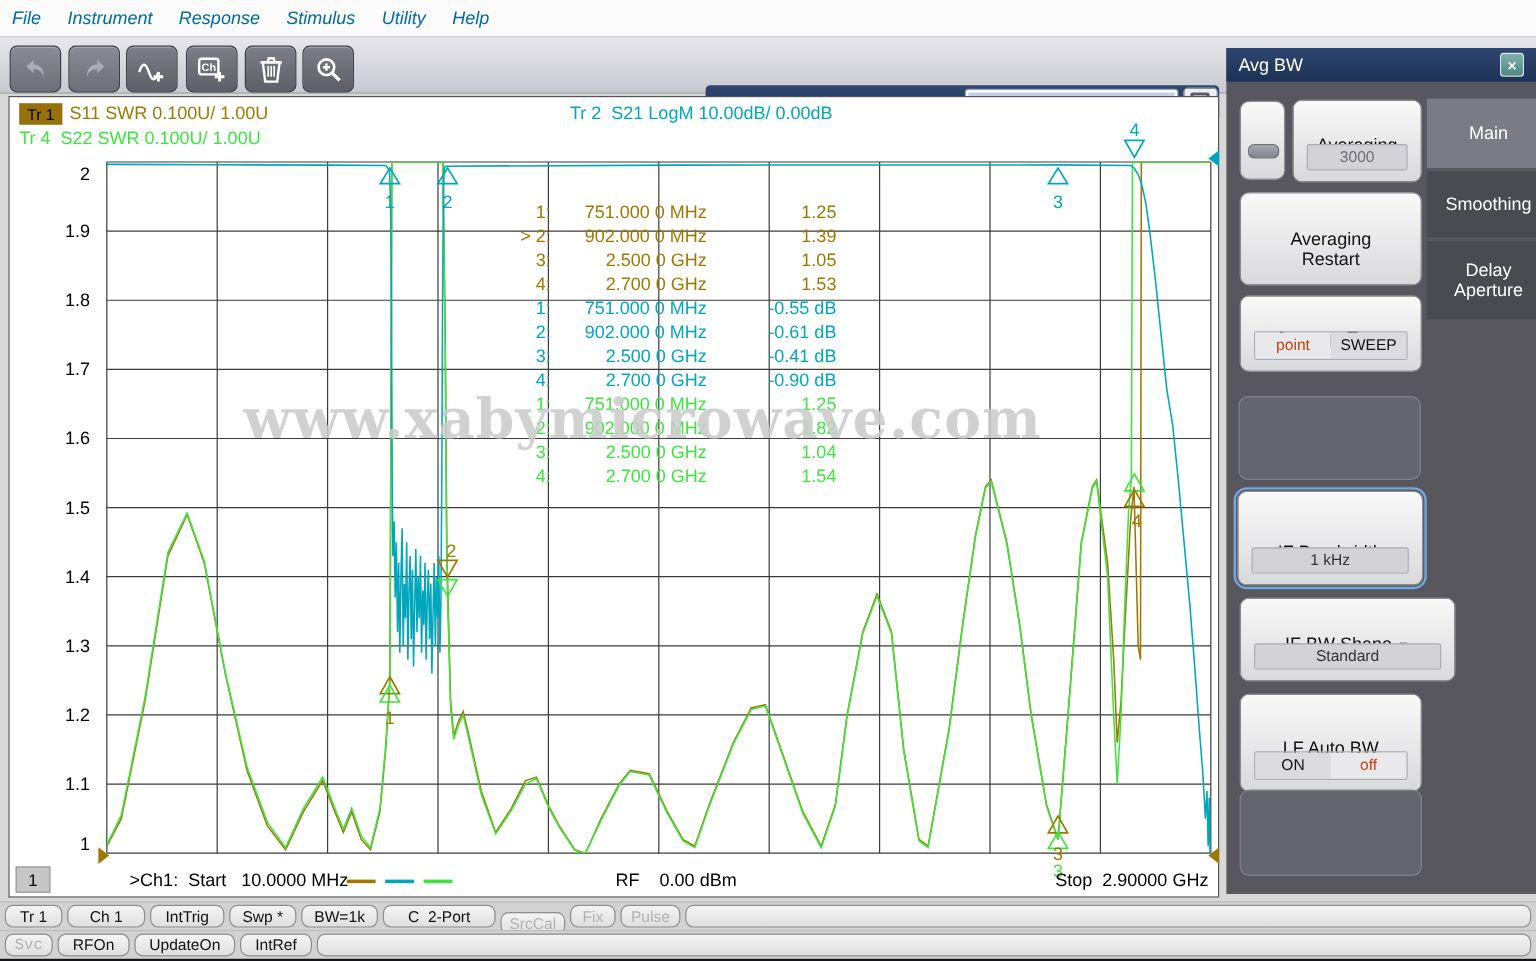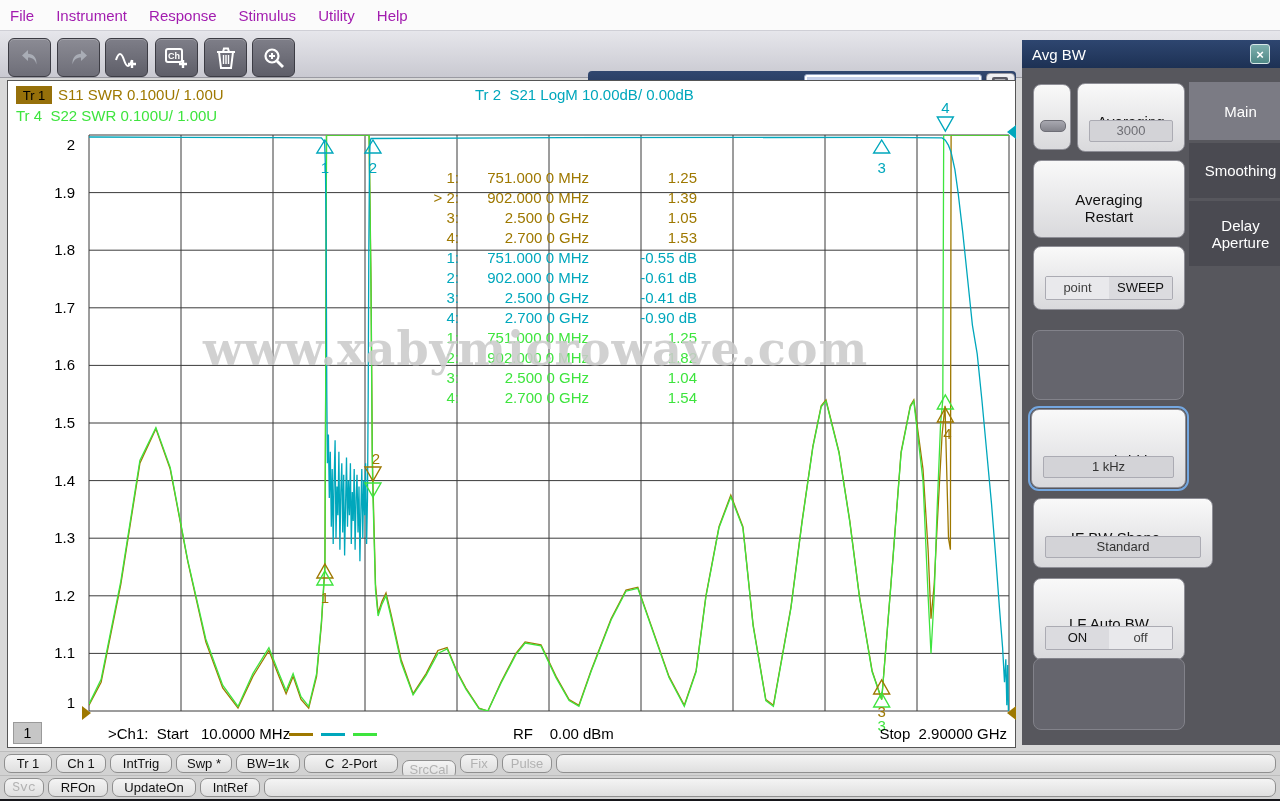--- a/index.html
+++ b/index.html
@@ -1,20 +1,20 @@
 <!DOCTYPE html>
 <html><head>
 <meta charset="utf-8">
 <style>
   html,body{margin:0;padding:0;}
   body{width:1280px;height:801px;background:#D8D8D8;font-family:"Liberation Sans","DejaVu Sans",sans-serif;position:relative;overflow:hidden;}
   .abs{position:absolute;}
   
   .menubar{left:0;top:0;width:1280px;height:30px;background:#FBFBFB;display:flex;align-items:center;padding-left:10px;gap:22px;box-sizing:border-box;}
-  .menu-item{font-size:15px;color:#a21caf;cursor:default;}
+  .menu-item{font-size:15px;color:#0369a1;cursor:default;font-style:italic;}
   
   .toolbar{left:0;top:30px;width:1280px;height:48px;background:linear-gradient(#E6E6EB,#C9C9D1);border-top:1px solid #cfcfd6;border-bottom:1px solid #9a9aa2;box-sizing:border-box;}
   .tbtn{position:absolute;top:7px;width:41px;height:37px;border-radius:6px;background:linear-gradient(#7E7E88,#5E5E68);border:1px solid #3c3c44;box-shadow:inset 0 1px 0 rgba(255,255,255,.25);display:flex;align-items:center;justify-content:center;color:#fff;}
   .tbtn.disabled{background:linear-gradient(#8B8B94,#6E6E78);}
   .tbtn svg{display:block;}
   .ifbw-bar{position:absolute;left:588px;top:40px;width:428px;height:30px;background:linear-gradient(#31476F,#1E3052);border-radius:4px;display:flex;align-items:center;}
   .ifbw-label{color:#fff;font-size:15px;margin-left:152px;}
   .ifbw-input{margin-left:22px;width:172px;height:22px;background:#fff;border-radius:3px;border:1px solid #8FA0C0;display:flex;align-items:center;padding:0 2px;}
   .ifbw-input .sel{background:#C6D0EA;color:#122441;font-size:15px;padding:1px 4px;flex:1;}
   .calc-btn{margin-left:4px;width:29px;height:26px;border-radius:4px;background:linear-gradient(#F2F2F5,#D4D4DA);border:1px solid #9a9aa2;display:flex;align-items:center;justify-content:center;padding:0;}
@@ -32,21 +32,21 @@
   .legend-dash{position:absolute;top:14px;width:24px;height:3px;}
   
   .side-panel{left:1022px;top:40px;width:258px;height:705px;background:#57575D;}
   .panel-title{position:absolute;left:0;top:0;width:258px;height:28px;background:linear-gradient(#2E4670,#1D3154);display:flex;align-items:center;}
   .panel-title span{color:#fff;font-size:15px;margin-left:10px;}
   .close-btn{position:absolute;right:10px;top:4px;width:20px;height:20px;background:linear-gradient(#7FB0AE,#4E8886);border:1px solid #D8E8E8;border-radius:3px;color:#fff;font-size:13px;font-weight:bold;display:flex;align-items:center;justify-content:center;padding:0;}
   .pbtn{position:absolute;border-radius:8px;background:linear-gradient(#F9F9F9,#D9D9DC);border:1px solid #8E8E96;box-sizing:border-box;text-align:center;color:#111;}
   .pbtn .plabel{font-size:15px;margin-top:8px;}
   .pbtn .pvalue{position:absolute;left:11px;right:11px;bottom:9px;height:20px;background:#D3D3D7;border:1px solid #ABABB3;border-radius:2px;font-size:13px;line-height:20px;color:#333;}
   .pbtn .ptoggle{position:absolute;left:11px;right:11px;bottom:9px;height:22px;display:flex;border:1px solid #ABABB3;border-radius:2px;overflow:hidden;font-size:13px;line-height:22px;}
-  .ptoggle .opt{flex:1;background:#E9E9EC;color:#404040;}
+  .ptoggle .opt{flex:1;background:#E9E9EC;color:#c2410c;}
   .ptoggle .opt.on{background:#DBDBDF;color:#111;}
   .pbtn.empty{background:#65656D;border:1px solid #82828A;}
   .pbtn.selected{outline:2px solid #74A7E0;outline-offset:1px;}
   .tab{position:absolute;left:167px;width:91px;background:#4A4A51;color:#fff;font-size:15px;display:flex;align-items:center;justify-content:center;text-align:center;border-radius:0 6px 6px 0;}
   .tab.active{background:#7B7B84;}
   
   .statusbar{left:0;width:1280px;height:24px;background:#D2D2D2;display:flex;align-items:center;gap:4px;padding:0 4px;box-sizing:border-box;border-top:1px solid #bcbcbc;}
   .sbtn{height:19px;border:1px solid #8f8f8f;border-radius:7px;background:linear-gradient(#F4F4F4,#DFDFDF);font-size:13px;color:#111;display:flex;align-items:center;justify-content:center;box-sizing:border-box;white-space:pre;}
   .sbtn.disabled{color:#B2B2B2;}
   .sbtn.filler{flex:1;}
@@ -356,21 +356,21 @@
         <span class="opt on">ON</span>
         <span class="opt">off</span>
       </div>
     </button>
 
     <div class="pbtn empty" style="left:11px;top:618px;width:152px;height:72px;"></div>
   </div>
 
   <div class="statusbar abs" id="status-row1" style="top:751px;">
       <div class="sbtn" style="width: 48px;">Tr 1</div>
-      <div class="sbtn" style="width: 50px;">Ch 1</div>
+      <div class="sbtn" style="width: 65px;">Ch 1</div>
       <div class="sbtn" style="width: 62px;">IntTrig</div>
       <div class="sbtn" style="width: 56px;">Swp *</div>
       <div class="sbtn" style="width: 64px;">BW=1k</div>
       <div class="sbtn" style="width: 94px;">C  2-Port</div>
       <div class="sbtn disabled" style="width: 54px; margin-top: 12px;">SrcCal</div>
       <div class="sbtn disabled" style="width: 38px;">Fix</div>
       <div class="sbtn disabled" style="width: 50px;">Pulse</div>
       <div class="sbtn filler"></div>
     </div>
   <div class="statusbar abs" id="status-row2" style="top:775px;">

